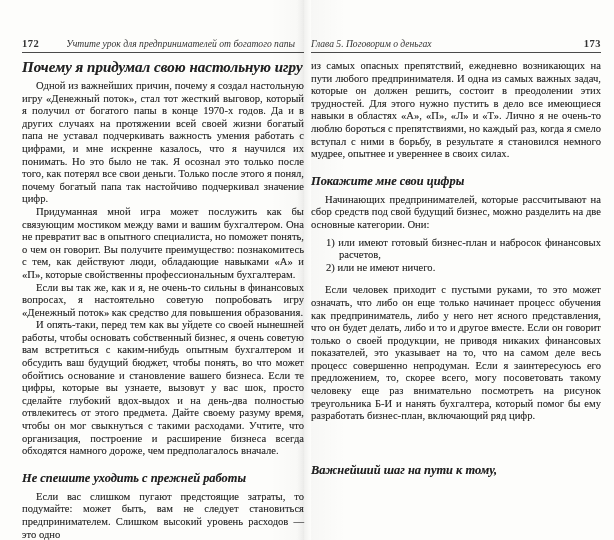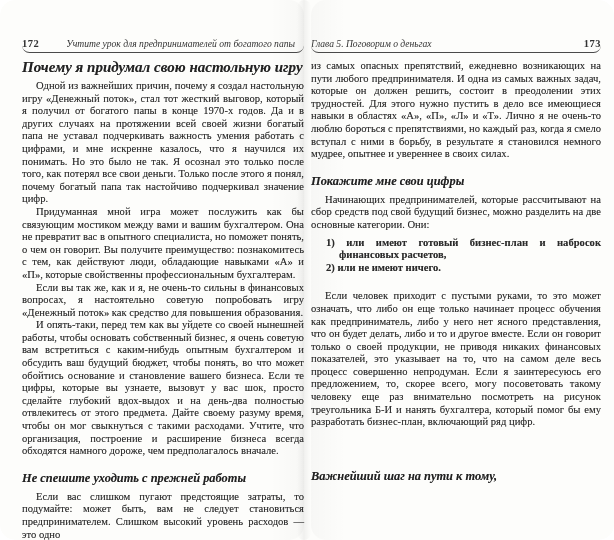--- a/index.html
+++ b/index.html
@@ -1,20 +1,20 @@
 <!DOCTYPE html>
 <html lang="ru" style="--paper: #fdfdfb; --ink: #2b2b2b; --rule: #4a4a4a;"><head>
 <meta charset="utf-8">
 <style>
   :root {
     --paper: #fdfdfb;
     --ink: #2b2b2b;
     --rule: #4a4a4a;
   }
-  * { margin: 0; padding: 0; box-sizing: border-box; border-radius: 15px; }
+  * { margin: 0; padding: 0; box-sizing: border-box; }
   html, body {
     width: 614px; height: 540px;
     background: #ffffff;
     font-family: "Liberation Serif", "DejaVu Serif", serif;
     overflow: hidden;
   }
   .spread {
     position: relative;
     width: 614px; height: 540px;
     background: var(--paper);
@@ -86,21 +86,21 @@
   .section-heading.sub {
     font-size: 12.4px;
     margin-top: 13px;
   }
   .section-heading.two-line { line-height: 14.5px; margin-top: 40px; }
   p.para {
     text-indent: 14px;
     margin: 0;
   }
   p.para.noindent { text-indent: 0; }
-  .list-block { margin: 5px 0 16px 0; font-weight: bold; }
+  .list-block { margin: 5px 0 10px 0; }
   .list-item {
     padding-left: 28px;
     text-indent: -13px;
     margin: 0;
   }
 </style>
 </head>
 <body>
 
 <div class="spread">

